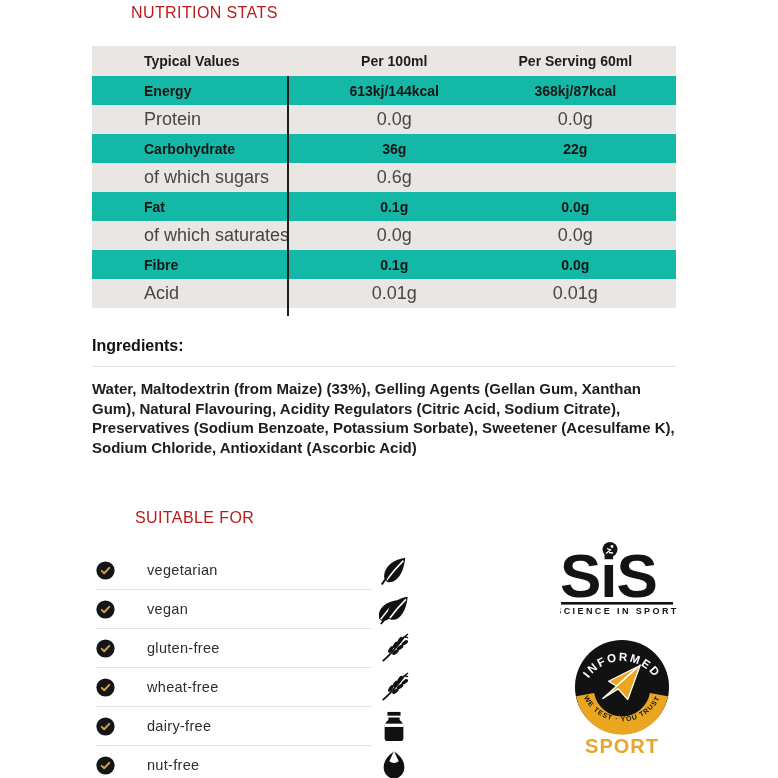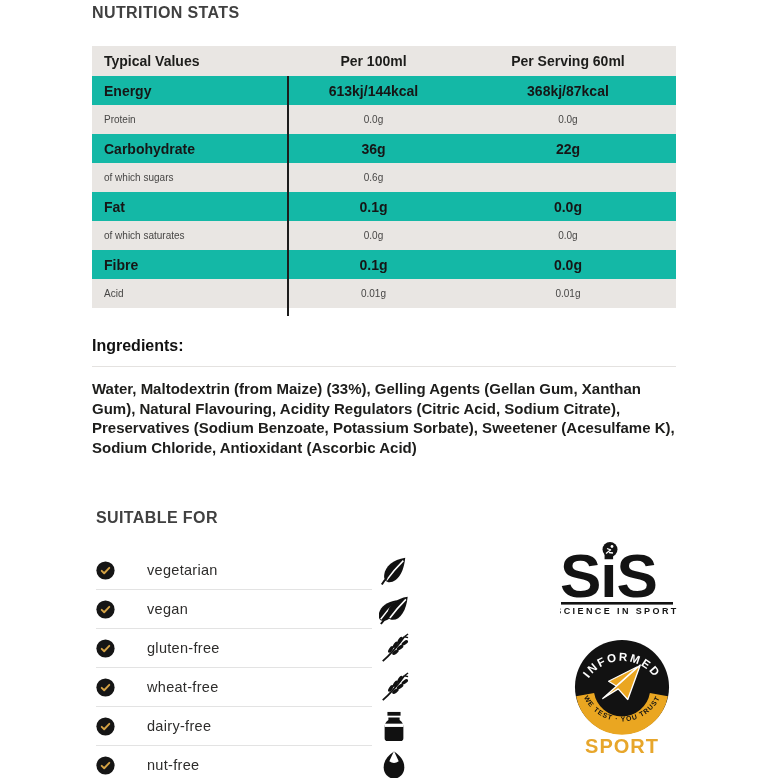--- a/index.html
+++ b/index.html
@@ -6,30 +6,30 @@
   body{
     width:778px;height:778px;background:#ffffff;
     font-family:"Liberation Sans",sans-serif;color:#1b1b1b;
     position:relative;overflow:hidden;
     -webkit-font-smoothing:antialiased;
   }
   .page{position:absolute;inset:0;}
 
   
   .section-title{
-    position:absolute;font-weight:bold;font-size:16px;letter-spacing:.4px;color:#404040;
+    position:absolute;font-weight:normal;font-size:16px;letter-spacing:.4px;color:#b91c1c;margin-left:39px;
   }
   #nutrition-title{left:92px;top:4px;}
   #suitable-title{left:96px;top:509px;}
 
   
   .ntable{position:absolute;left:92px;top:46px;width:584px;}
-  .trow{display:grid;grid-template-columns:33.4% 29.6% 37%;align-items:center;height:29px;}
+  .trow{display:grid;grid-template-columns:33.4% 29.6% 37%;align-items:center;height:29px;padding-left:40px;}
   .trow.thead{background:#e9e6e3;height:30px;font-weight:bold;font-size:14px;color:#1d1d1b;}
-  .trow.alt{background:#e9e6e3;color:#474645;font-size:10px;}
+  .trow.alt{background:#e9e6e3;color:#474645;font-size:18px;}
   .trow.main{background:#14b8a6;font-weight:bold;font-size:14px;color:#161616;}
   .cell{white-space:nowrap;}
   .cell.label{padding-left:12px;text-align:left;}
   .cell.val{text-align:center;}
   .v-div{position:absolute;left:33.4%;top:30px;height:240px;width:2px;background:#1c1c1c;}
 
   
   .ingredients{position:absolute;left:92px;top:337px;width:584px;}
   .ing-h{font-size:16px;font-weight:bold;color:#111;}
   .ing-rule{border:none;border-top:1px solid #e4e2e0;margin:11px 0 0 0;}

